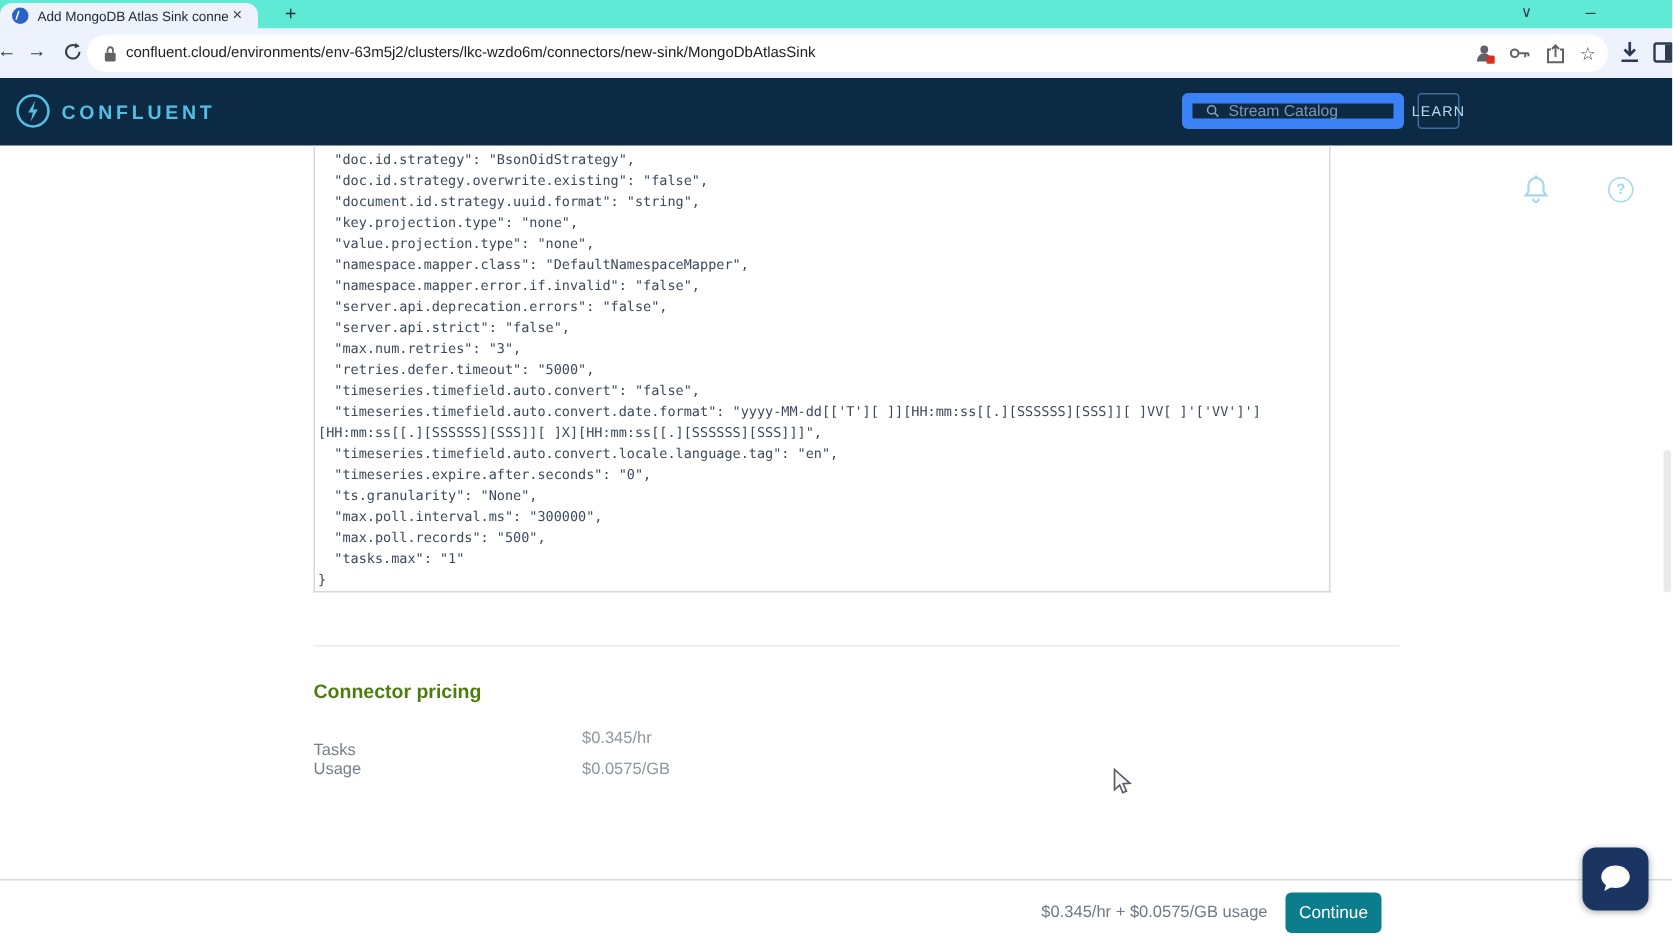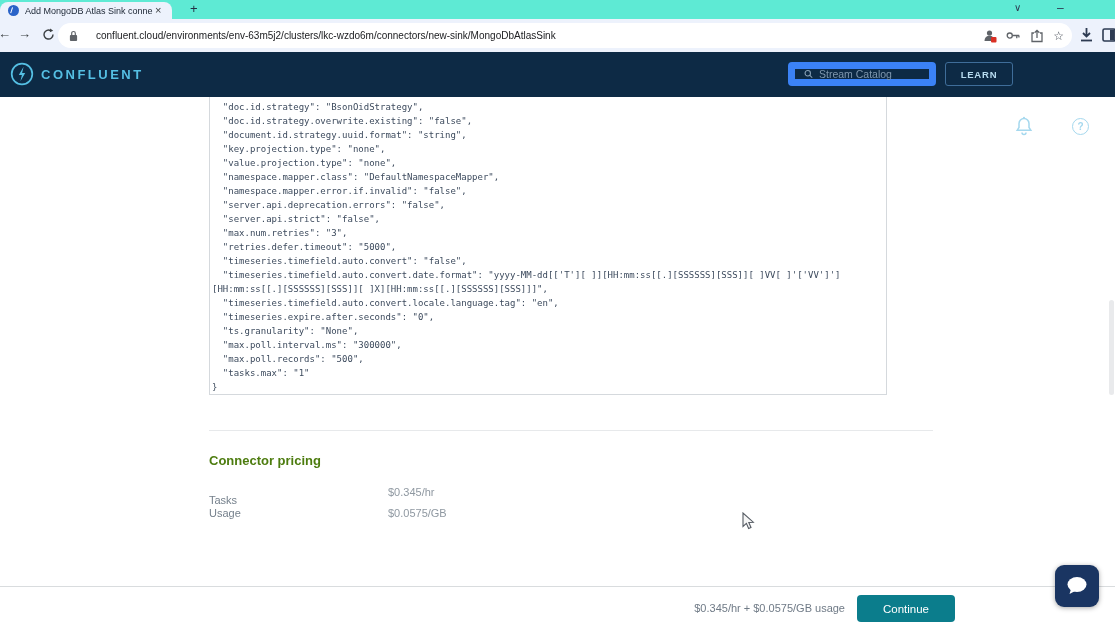--- a/index.html
+++ b/index.html
@@ -14,38 +14,38 @@
   .favicon:after{content:""; position:absolute; left:3px; top:2.5px; width:5px; height:6px;
          border-left:1.5px solid #fff; transform:rotate(18deg);}
   .tab-title { font-size:9px; color:#202a38; margin-left:6px; white-space:nowrap; overflow:hidden; width:128px; }
   .tab-close { font-size:11px; color:#3c4043; margin-left:2px; line-height:11px; cursor:default;}
   .newtab { position:absolute; left:190px; top:1px; font-size:13px; color:#243044; }
   .winctl { position:absolute; top:0px; font-size:10px; color:#2d3b52; }
 
   .toolbar { position:absolute; left:0; top:19px; width:1115px; height:33px; background:#edf2fc; }
   .navbtn { position:absolute; top:7px; font-size:13px; color:#3c4043; }
   .omnibox { position:absolute; left:58px; top:4px; width:1014px; height:25px; background:#ffffff;
-             border-radius:13px; display:flex; align-items:center;gap:12px; }
+             border-radius:13px; display:flex; align-items:center; }
   .urltext { font-size:10px; color:#202124; margin-left:6px; white-space:nowrap; }
   .omni-icons { position:absolute; right:8px; top:0; height:25px; display:flex; align-items:center; gap:9px; }
   .star { font-size:12px; color:#444b55; line-height:12px; }
 
   
   .cheader { position:absolute; left:0; top:52px; width:1115px; height:45px; background:#0d2a45; }
   .brandwrap { position:absolute; left:10px; top:10px; display:flex; align-items:center;text-align:right; }
   .brandname { font-size:13px; letter-spacing:2.5px; color:#55bfe3; font-weight:600; margin-left:7px; }
   .streamsearch { position:absolute; left:788px; top:10px; width:148px; height:24px;
                   border:7px solid #3b82f6; border-radius:4px; display:flex; align-items:center;
                   background:transparent; }
   .streamsearch input { background:transparent; border:none; outline:none; color:#c7d8e6;
                   font-size:10.5px; width:110px; margin-left:6px; font-family:"Liberation Sans",sans-serif;}
   .streamsearch input::placeholder { color:#7e96ad; }
-  .learnbtn { position:absolute; left:945px; top:10px; width:68px; height:24px;
+  .learnbtn { position:absolute; left:945px; top:10px; width:28px; height:24px;
               border:1px solid #3f6d99; border-radius:3px; color:#b8dcf0; font-size:9.5px;
-              font-weight:bold; letter-spacing:0.8px; display:flex; align-items:center;
+              font-weight:normal; letter-spacing:0.8px; display:flex; align-items:center;
               justify-content:center; background:transparent; }
   .helpicon { position:absolute; left:1072px; top:66px; width:17px; height:17px; border:1.5px solid #a5d8ee;
               border-radius:50%; color:#a5d8ee; font-size:10px; font-weight:bold; text-align:center;
               line-height:15px; }
 
   
   .codebox { position:absolute; left:209px; top:97px; width:678px; height:298px;
              border-left:1px solid #d5d9dd; border-right:1px solid #d5d9dd; border-bottom:1px solid #d5d9dd;
              padding:3px 0 0 2px; overflow:hidden; }
   .code-line { font-family:"DejaVu Sans Mono", monospace; font-size:9px; line-height:14px;
@@ -53,21 +53,21 @@
 
   .divider1 { position:absolute; left:209px; top:430px; width:724px; height:1px; background:#e7e9eb; }
   .pricing-heading { position:absolute; left:209px; top:453px; font-size:13px; font-weight:bold; color:#4d7c0f; }
   .plabel { position:absolute; left:209px; font-size:11px; color:#75808c; }
   .pvalue { position:absolute; left:388px; font-size:11px; color:#8f98a1; }
 
   .footer-divider { position:absolute; left:0; top:586px; width:1115px; height:1px; background:#d9dcde; }
   .goback { position:absolute; left:209px; top:601px; font-size:11.5px; color:#2a67c5; text-decoration:underline;margin-top:43px; }
   .pricesummary { position:absolute; left:545px; top:602px; width:300px; text-align:right;
                   font-size:11px; color:#6f7a86; }
-  .continuebtn { position:absolute; left:857px; top:595px; width:98px; height:27px; background:#0b7d8c;
+  .continuebtn { position:absolute; left:857px; top:595px; width:64px; height:27px; background:#0b7d8c;
                  color:#ffffff; border:none; border-radius:4px; font-size:11.5px;
                  font-family:"Liberation Sans",sans-serif; }
   .chatbtn { position:absolute; left:1055px; top:565px; width:44px; height:42px; background:#1a3562;
              border-radius:9px; box-shadow:0 1px 5px rgba(0,0,0,0.35); display:flex; align-items:center;
              justify-content:center; }
   .scrollthumb { position:absolute; right:1px; top:300px; width:5px; height:95px; background:#e9eaec; border-radius:3px; }
   .cursor { position:absolute; left:742px; top:512px; }
 </style>
 </head>
 <body>

